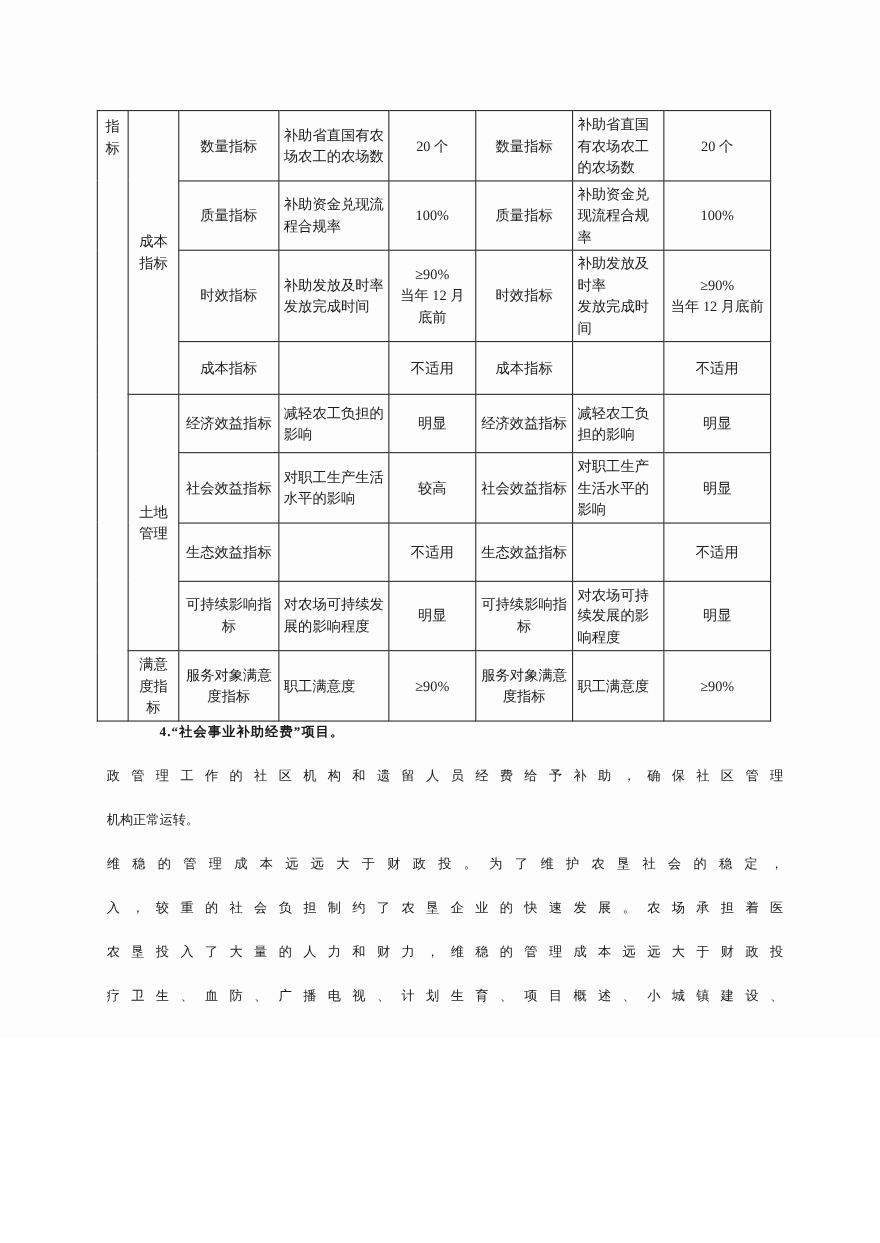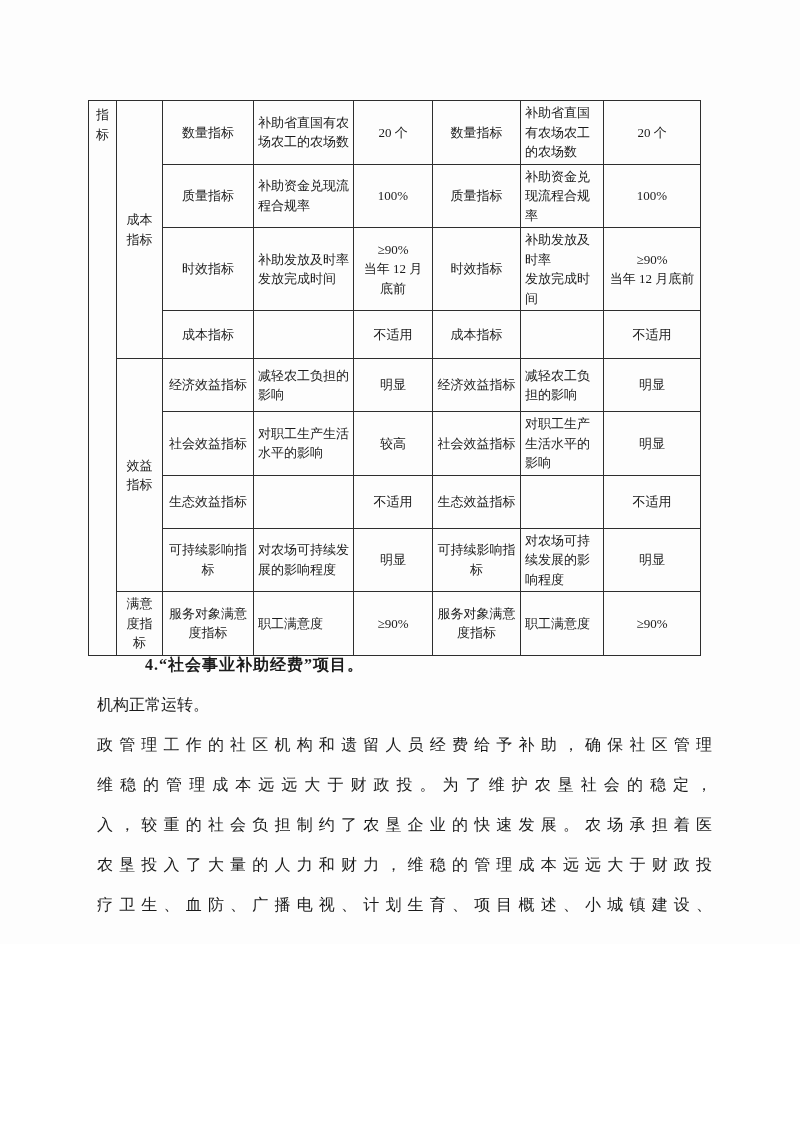--- a/index.html
+++ b/index.html
@@ -51,21 +51,21 @@
   table.ind tr:nth-child(7) { height: 53px; }
   table.ind tr:nth-child(8) { height: 60px; padding-left: 19px; }
   table.ind tr:nth-child(9) { height: 57px; }
 
   
   .bodytext {
     position: absolute;
     left: 97px;
     top: 645px;
     width: 615px;
-    font-size: 16px;
+    font-size: 12px;
     line-height: 40px;
   }
   .heading {
     font-weight: 700;
     padding-left: 48px;
     height: 40px;
     overflow: hidden;
     letter-spacing: 1px;
   }
   .jline {
@@ -135,21 +135,21 @@
       </tr>
       <tr>
         <td class="name">成本指标</td>
         <td class="desc"></td>
         <td class="val">不适用</td>
         <td class="name">成本指标</td>
         <td class="desc"></td>
         <td class="val">不适用</td>
       </tr>
       <tr>
-        <td class="group" rowspan="4">效益指标</td>
+        <td class="group" rowspan="4">土地管理</td>
         <td class="name">经济效益指标</td>
         <td class="desc">减轻农工负担的影响</td>
         <td class="val">明显</td>
         <td class="name">经济效益指标</td>
         <td class="desc">减轻农工负担的影响</td>
         <td class="val">明显</td>
       </tr>
       <tr>
         <td class="name">社会效益指标</td>
         <td class="desc">对职工生产生活水平的影响</td>
@@ -183,22 +183,22 @@
         <td class="desc">职工满意度</td>
         <td class="val">≥90%</td>
       </tr>
     </tbody>
   </table>
 
   <div class="bodytext">
     <div class="heading">4.“社会事业补助经费”项目。</div>
 
     <div>
+      <div class="jline">政管理工作的社区机构和遗留人员经费给予补助，确保社区管理</div>
       <div class="jline end">机构正常运转。</div>
-      <div class="jline">政管理工作的社区机构和遗留人员经费给予补助，确保社区管理</div>
     </div>
 
     <div>
       <div class="jline">维稳的管理成本远远大于财政投。为了维护农垦社会的稳定，</div>
       <div class="jline">入，较重的社会负担制约了农垦企业的快速发展。农场承担着医</div>
       <div class="jline">农垦投入了大量的人力和财力，维稳的管理成本远远大于财政投</div>
       <div class="jline">疗卫生、血防、广播电视、计划生育、项目概述、小城镇建设、</div>
     </div>
   </div>
 

